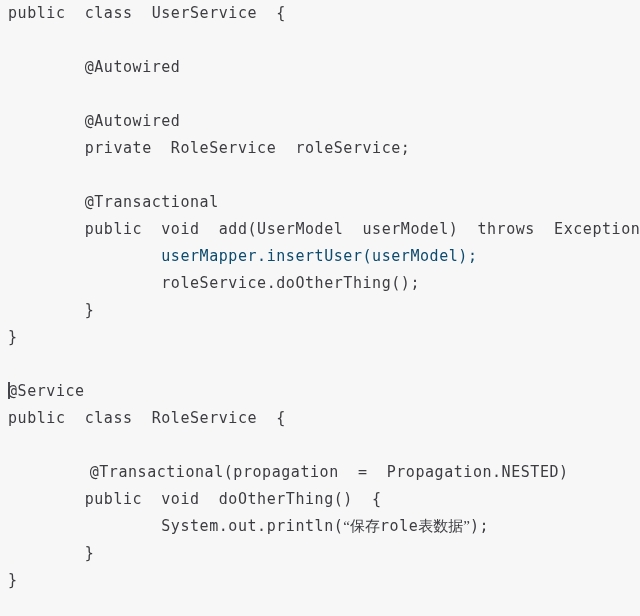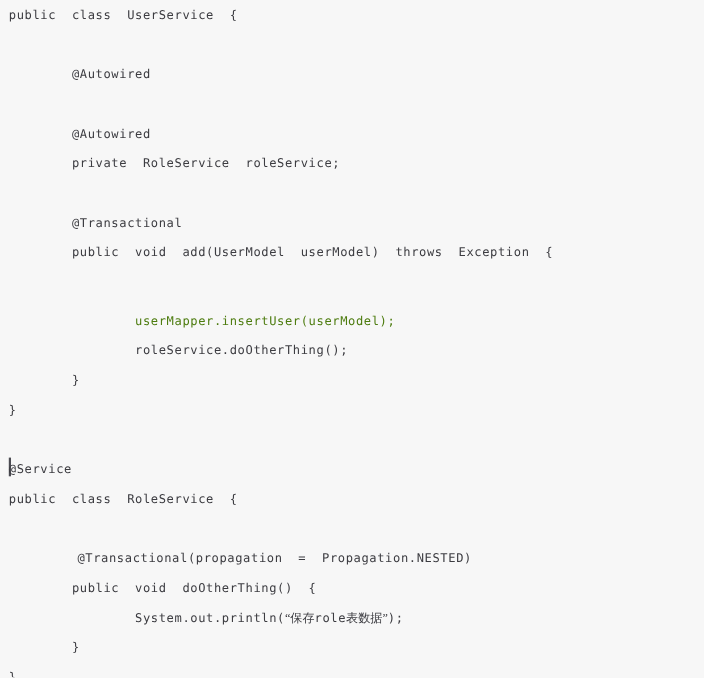--- a/index.html
+++ b/index.html
@@ -20,21 +20,21 @@
     top: 0;
     width: 640px;
     padding: 0;
     margin: 0;
   }
   .code-line {
     position: relative;
     height: 27px;
     line-height: 27px;
     font-family: "DejaVu Sans Mono", "Liberation Mono", monospace;
-    font-size: 11px;
+    font-size: 15px;
     letter-spacing: 0.55px;
     color: #3c3c41;
     white-space: pre;
     padding-left: 8px;
     box-sizing: border-box;
     -webkit-font-smoothing: antialiased;
   }
   .code-line.blank {
     color: transparent;
   }
@@ -58,21 +58,21 @@
   <div class="code-block" id="code-block" style="background: rgb(247, 247, 247);">
       <div class="code-line" style="color: rgb(60, 60, 65);"><span>public  class  UserService  {</span></div>
       <div class="code-line blank" style="color: rgb(60, 60, 65);">&nbsp;</div>
       <div class="code-line" style="color: rgb(60, 60, 65);"><span>        @Autowired</span></div>
       <div class="code-line blank" style="color: rgb(60, 60, 65);">&nbsp;</div>
       <div class="code-line" style="color: rgb(60, 60, 65);"><span>        @Autowired</span></div>
       <div class="code-line" style="color: rgb(60, 60, 65);"><span>        private  RoleService  roleService;</span></div>
       <div class="code-line blank" style="color: rgb(60, 60, 65);">&nbsp;</div>
       <div class="code-line" style="color: rgb(60, 60, 65);"><span>        @Transactional</span></div>
       <div class="code-line" style="color: rgb(60, 60, 65);"><span>        public  void  add(UserModel  userModel)  throws  Exception  {</span></div>
-      <div class="code-line" style="color: #4d7c0f; margin-top: 35px;"><span>                userMapper.insertUser(userModel);</span></div>
+      <div class="code-line" style="color: #0c4a6e;"><span>                userMapper.insertUser(userModel);</span></div>
       <div class="code-line" style="color: rgb(60, 60, 65);"><span>                roleService.doOtherThing();</span></div>
       <div class="code-line" style="color: rgb(60, 60, 65);"><span>        }</span></div>
       <div class="code-line" style="color: rgb(60, 60, 65);"><span>}</span></div>
       <div class="code-line blank" style="color: rgb(60, 60, 65);">&nbsp;</div>
       <div class="code-line" style="color: rgb(60, 60, 65);"><span class="caret" style="border-left-color: rgb(75, 75, 82);"></span><span>@Service</span></div>
       <div class="code-line" style="color: rgb(60, 60, 65);"><span>public  class  RoleService  {</span></div>
       <div class="code-line blank" style="color: rgb(60, 60, 65);">&nbsp;</div>
       <div class="code-line" style="color: rgb(60, 60, 65); padding-left: 13px;"><span>        @Transactional(propagation  =  Propagation.NESTED)</span></div>
       <div class="code-line" style="color: rgb(60, 60, 65);"><span>        public  void  doOtherThing()  {</span></div>
       <div class="code-line" style="color: rgb(60, 60, 65);"><span>                System.out.println(</span><span class="cjk">“保存</span><span>role</span><span class="cjk">表数据”</span><span>);</span></div>

